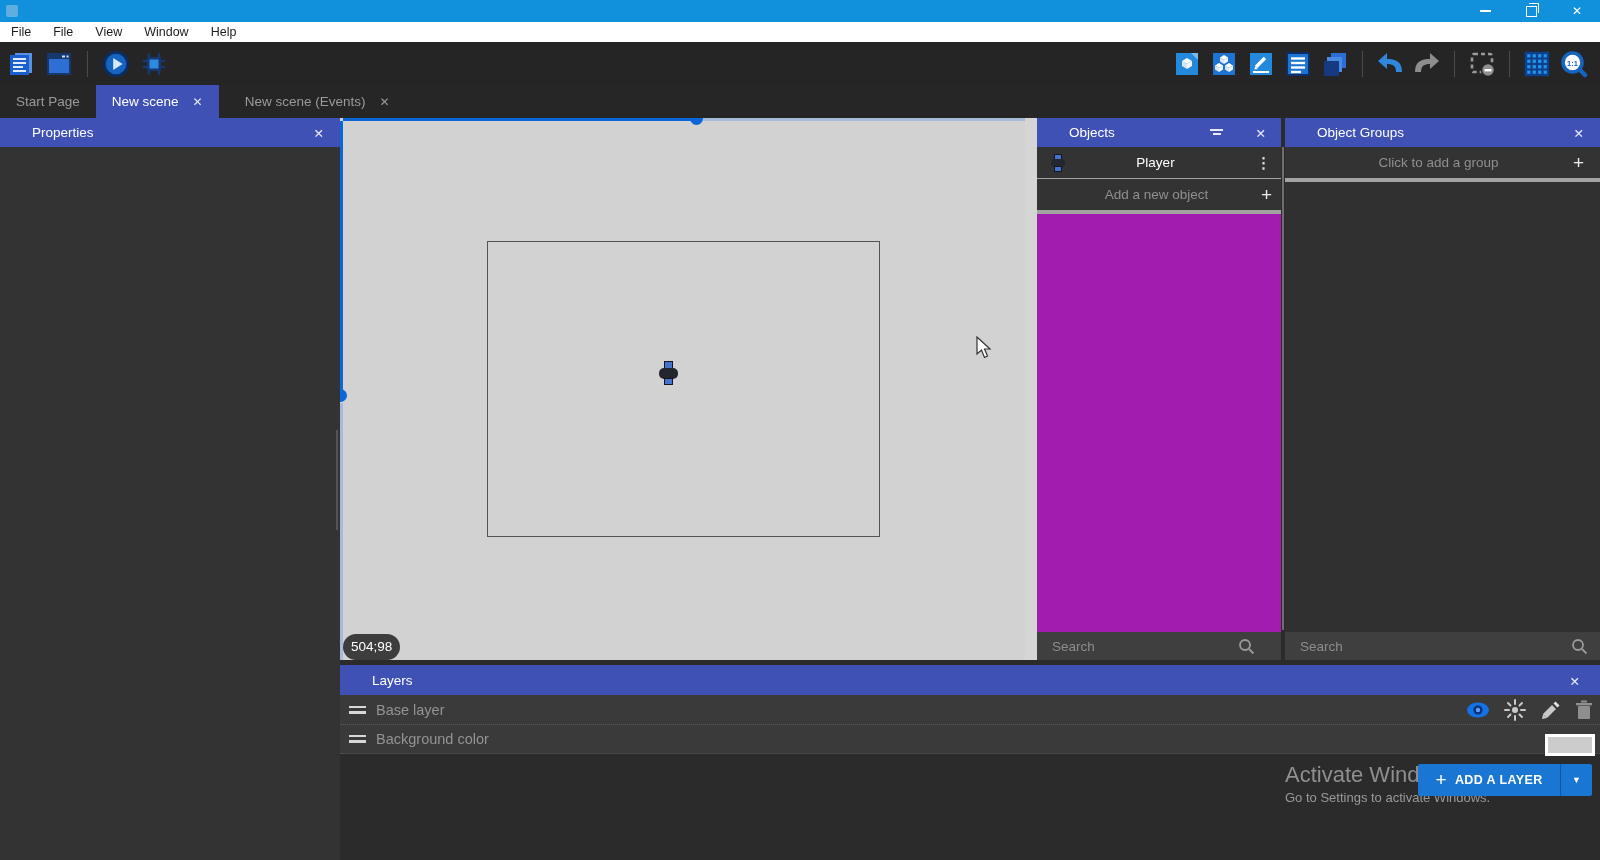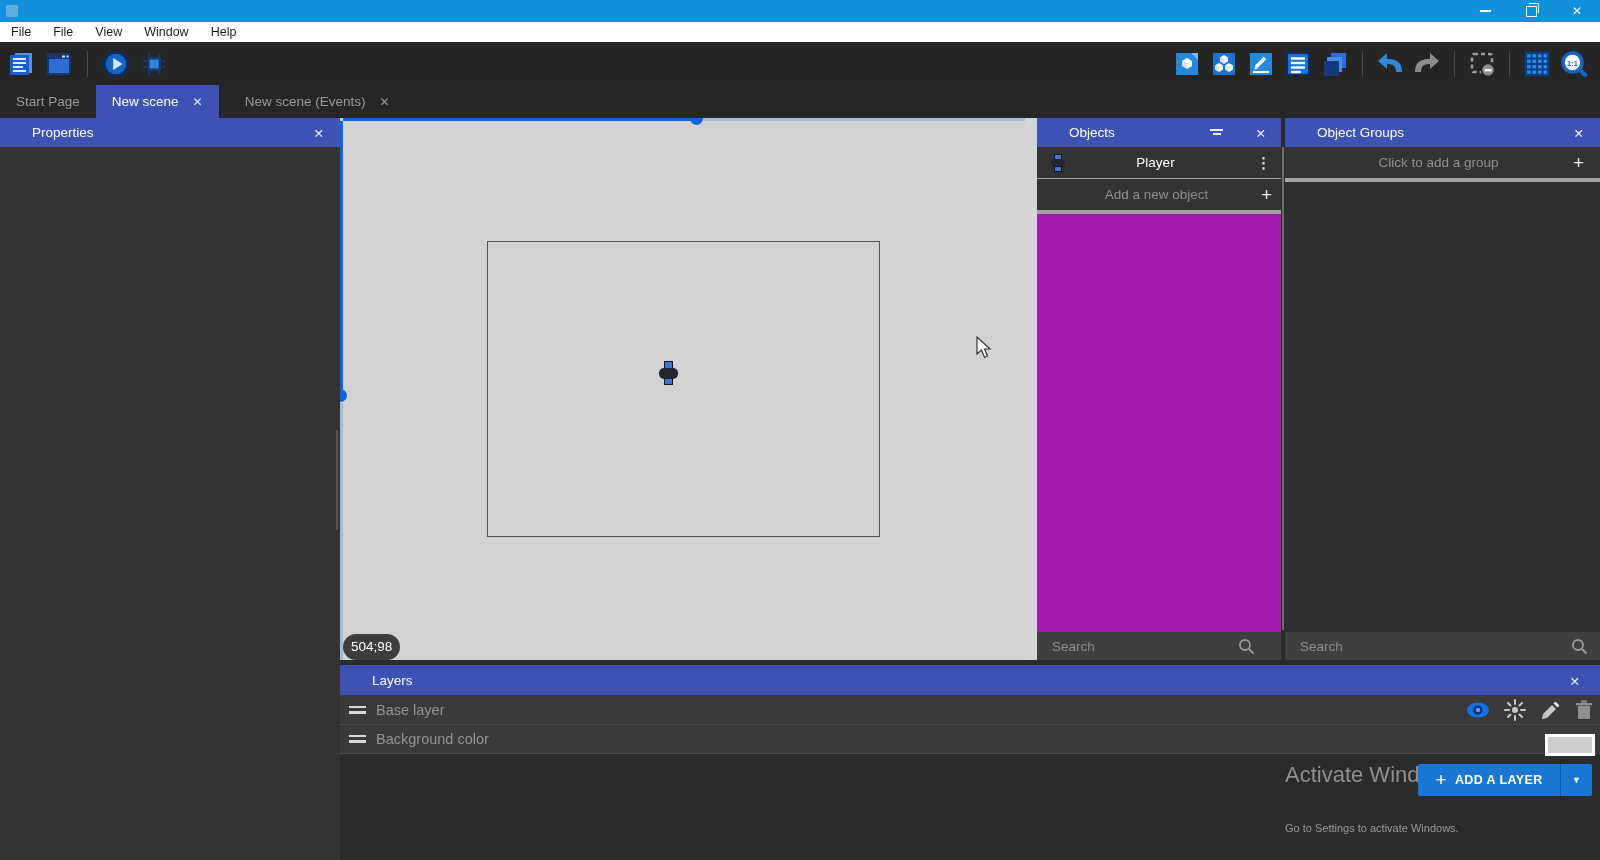--- a/index.html
+++ b/index.html
@@ -103,21 +103,21 @@
   .layer-icons{position:absolute;right:6px;top:0;height:29px;display:flex;align-items:center;gap:13px;}
   .swatch{position:absolute;left:1205px;top:72px;width:44px;height:16px;background:#cccccc;border:3px solid #fff;}
   .add-layer-btn{position:absolute;left:1078px;top:102px;width:174px;height:32px;background:#1976d2;
                  display:flex;align-items:center;color:#fff;border-radius:2px;}
   .alb-main{flex:1;display:flex;align-items:center;justify-content:center;gap:8px;
             font-size:12.5px;font-weight:bold;letter-spacing:.4px;}
   .alb-plus{font-size:19px;font-weight:300;}
   .alb-sep{width:1px;height:32px;background:rgba(0,0,0,.25);}
   .alb-arrow{width:31px;text-align:center;font-size:9px;}
   .watermark1{position:absolute;left:945px;top:100px;font-size:22px;color:#8f8f8f;}
-  .watermark2{position:absolute;left:945px;top:128px;font-size:11px;color:#9a9a9a;margin-top:32px;}
+  .watermark2{position:absolute;left:945px;top:128px;font-size:13px;color:#9a9a9a;}
 </style>
 </head>
 <body>
 
 <div class="app">
 
   <div class="titlebar">
     <span class="app-logo"></span>
     <div class="win-controls">
       <div class="win-btn">

